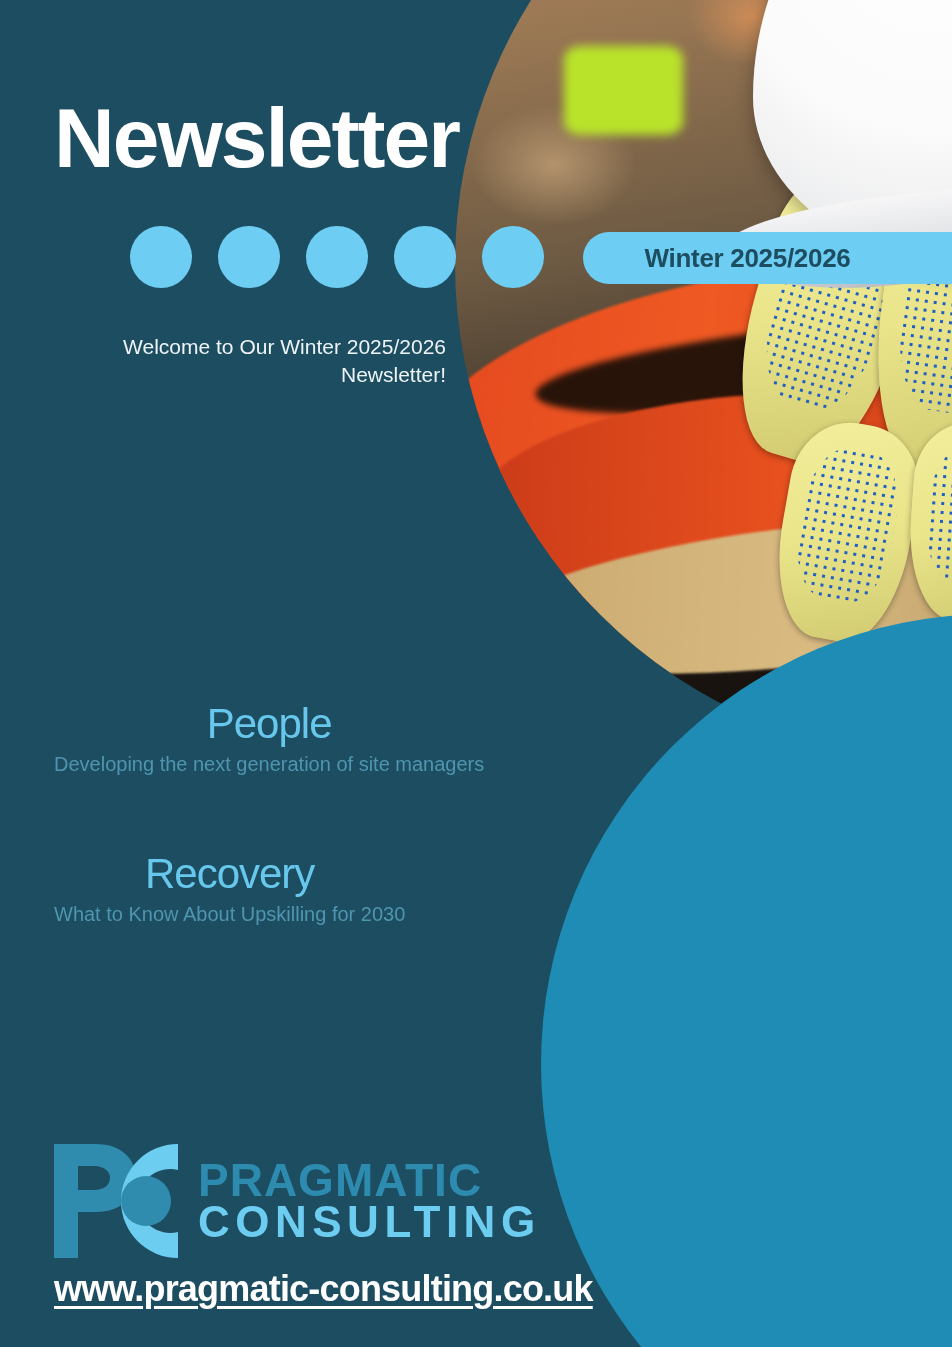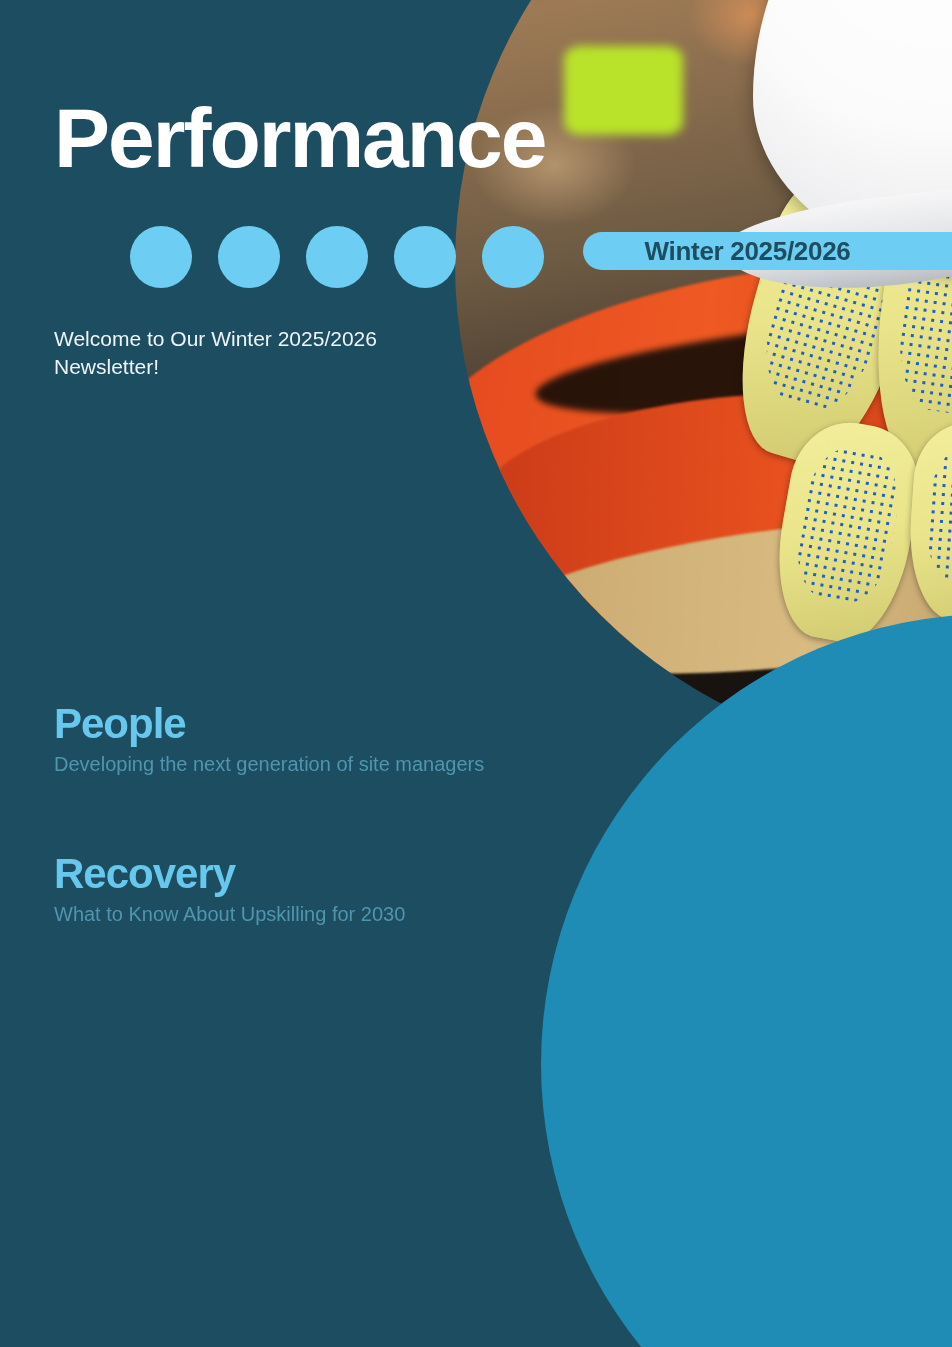--- a/index.html
+++ b/index.html
@@ -174,21 +174,21 @@
     border-radius: 50%;
     background: #6dcdf2;
   }
 
   
   #season-badge {
     position: absolute;
     left: 583px;
     top: 232px;
     right: 0;
-    height: 38px;
+    height: 52px;
     background: #6dcdf2;
     border-radius: 26px 0 0 26px;
     display: flex;
     align-items: center;
     justify-content: center;
     padding-right: 40px;
   }
   #season-badge .badge-text {
     font-size: 26px;
     font-weight: bold;
@@ -199,32 +199,33 @@
   
   #intro {
     position: absolute;
     left: 54px;
     top: 325px;
     width: 400px;
     color: #eef4f6;
     font-size: 21px;
     line-height: 1.35;
   }
-  #intro .para { margin: 0; }
+  #intro .para { margin: 8px; text-align: right; }
   #intro .para-gap { height: 26px; }
 
   
   .section { position: absolute; left: 54px; }
   .section-title {
     font-size: 42px;
-    font-weight: bold;
+    font-weight: normal;
     color: #68c7ec;
     letter-spacing: -1px;
     line-height: 1.05;
     margin: 0;
+    text-align: center;
   }
   .section-sub {
     font-size: 20px;
     color: #4f95b0;
     margin: 6px 0 0 0;
     line-height: 1.2;
   }
   #section-people      { top: 702px; }
   #section-knowledge   { top: 852px; }
   #section-performance { top: 1002px; }
@@ -294,21 +295,21 @@
     <div class="glove" style="left:46%; top:66%; width:12%; height:20%; transform:rotate(4deg);">
         <div class="dots"></div>
       </div>
 
     <div class="hardhat"></div>
     <div class="hardhat-brim"></div>
   </div>
 
   <div id="blue-circle"></div>
 
-  <div id="title">Performance</div>
+  <div id="title">Newsletter</div>
 
   <div id="dots">
     <div class="dot"></div>
     <div class="dot"></div>
     <div class="dot"></div>
     <div class="dot"></div>
     <div class="dot"></div>
   </div>
 
   <div id="season-badge">
@@ -324,15 +325,30 @@
     <p class="section-title">People</p>
     <p class="section-sub">Developing the next generation of site managers</p>
   </div>
 
   <div class="section" id="section-knowledge">
     <p class="section-title">Recovery</p>
     <p class="section-sub">What to Know About Upskilling for 2030</p>
   </div>
 
 
-
+  <div id="logo">
+    <svg id="logo-mark" viewBox="0 0 128 122" aria-hidden="true">
+
+      <path d="M2 4 H44 C70 4 84 20 84 38 C84 56 70 72 44 72 H26 V118 H2 Z M26 26 V50 H42 C52 50 58 45 58 38 C58 31 52 26 42 26 Z" fill="#2f8cae"></path>
+
+      <path d="M126 4 A57 57 0 1 0 126 118 V92 A32 32 0 1 1 126 30 Z" fill="#6dcdf0"></path>
+
+      <circle cx="94" cy="61" r="25" fill="#2f8cae"></circle>
+    </svg>
+    <div id="logo-words">
+      <span id="logo-word-top">PRAGMATIC</span>
+      <span id="logo-word-bottom">CONSULTING</span>
+    </div>
+  </div>
+
+  <div id="site-url">www.pragmatic-consulting.co.uk</div>
 
 </div>
 
 </body></html>

